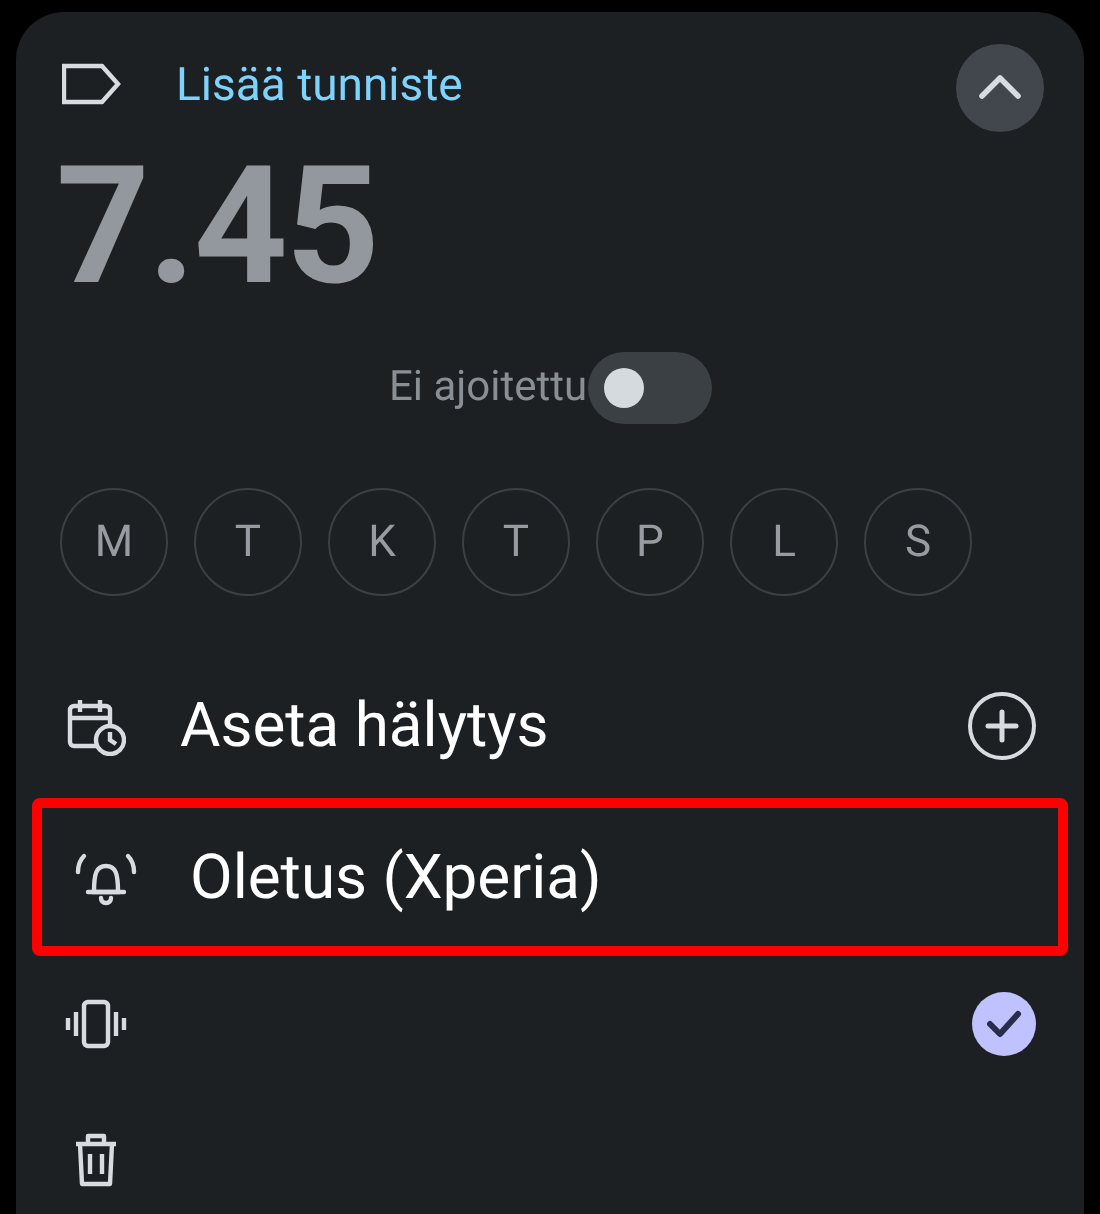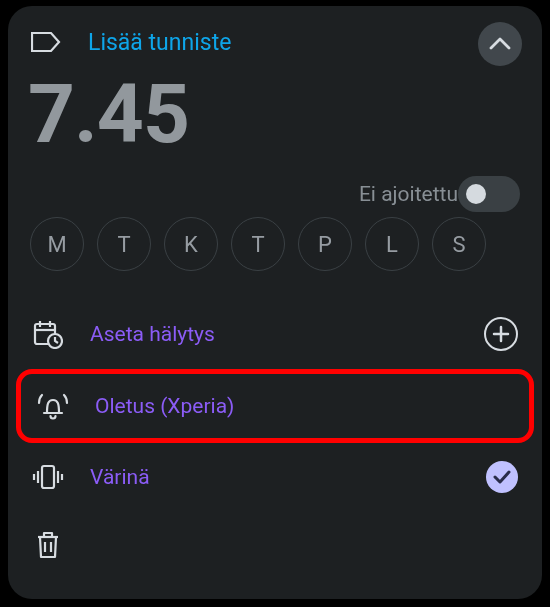--- a/index.html
+++ b/index.html
@@ -8,32 +8,32 @@
     position: relative;
     margin: 6px 8px 0 8px;
     width: 534px;
     background: #1d2022;
     border-radius: 24px;
     padding: 20px 22px 20px 22px;
     color: #e6e8ea;
   }
   .row { display: flex; align-items: center; }
   .label-row { gap: 26px; margin-bottom: 8px; }
-  .label-text { font-size: 23px; color: #0ea5e9; font-weight: 400; }
+  .label-text { font-size: 23px; color: #7dd3fc; font-weight: 400; }
   .collapse-btn {
     position: absolute; top: 16px; right: 20px;
     width: 44px; height: 44px; border-radius: 50%;
     background: #41474c; display: flex; align-items: center; justify-content: center;
     cursor: pointer;
   }
   .time {
     font-size: 82px; font-weight: 700; color: #92989d;
     letter-spacing: -1px; margin: 6px 0 14px -2px;
   }
-  .schedule-row { justify-content: flex-end; margin-bottom: 5px; }
+  .schedule-row { justify-content: center; margin-bottom: 32px; }
   .schedule-text { font-size: 21px; color: #888f95; }
   .toggle {
     width: 62px; height: 36px; background: #3a4044;
     border-radius: 20px; position: relative; cursor: pointer;
   }
   .toggle-knob {
     position: absolute; left: 8px; top: 8px;
     width: 20px; height: 20px; border-radius: 50%;
     background: #d5dadf;
   }
@@ -41,34 +41,34 @@
   .day {
     width: 54px; height: 54px; border-radius: 50%;
     border: 1.5px solid #3a4044;
     display: flex; align-items: center; justify-content: center;
     font-size: 22px; color: #969ca2; cursor: pointer;
   }
   .option-row {
     display: flex; align-items: center; gap: 26px;
     padding: 18px 2px; position: relative;
   }
-  .option-label { font-size: 21px; color: #8b5cf6; font-weight: 400; }
+  .option-label { font-size: 31px; color: #ffffff; font-weight: 400; }
   .option-trailing { margin-left: auto; }
   .icon-box { width: 32px; height: 32px; display: flex; align-items: center; justify-content: center; flex-shrink: 0; }
   .plus-circle {
     width: 34px; height: 34px; border: 2.5px solid #d7dce1; border-radius: 50%;
     display: flex; align-items: center; justify-content: center;
   }
   .check-badge {
     width: 32px; height: 32px; border-radius: 50%;
     background: #c0c1ff; display: flex; align-items: center; justify-content: center;
   }
   .highlight {
     border: 5px solid #ff0000;
-    border-radius: 16px;
+    border-radius: 4px;
     margin: 0 -14px;
     padding: 16px 16px;
   }
   svg { display: block; }
 </style>
 </head>
 <body>
 
 <div class="card">
 
@@ -144,21 +144,20 @@
   <div class="option-row">
     <span class="icon-box">
       <svg width="32" height="28" viewBox="0 0 32 28" fill="none" stroke="#d7dce1" stroke-width="2.2">
         <rect x="10" y="3" width="12" height="22" rx="2"></rect>
         <line x1="6" y1="8" x2="6" y2="20"></line>
         <line x1="2" y1="11" x2="2" y2="17"></line>
         <line x1="26" y1="8" x2="26" y2="20"></line>
         <line x1="30" y1="11" x2="30" y2="17"></line>
       </svg>
     </span>
-    <span class="option-label">Värinä</span>
     <span class="option-trailing">
       <span class="check-badge">
         <svg width="18" height="14" viewBox="0 0 18 14" fill="none" stroke="#2a2d4a" stroke-width="3" stroke-linecap="round" stroke-linejoin="round">
           <path d="M2 7 L7 12 L16 2"></path>
         </svg>
       </span>
     </span>
   </div>
 
   <div class="option-row">

